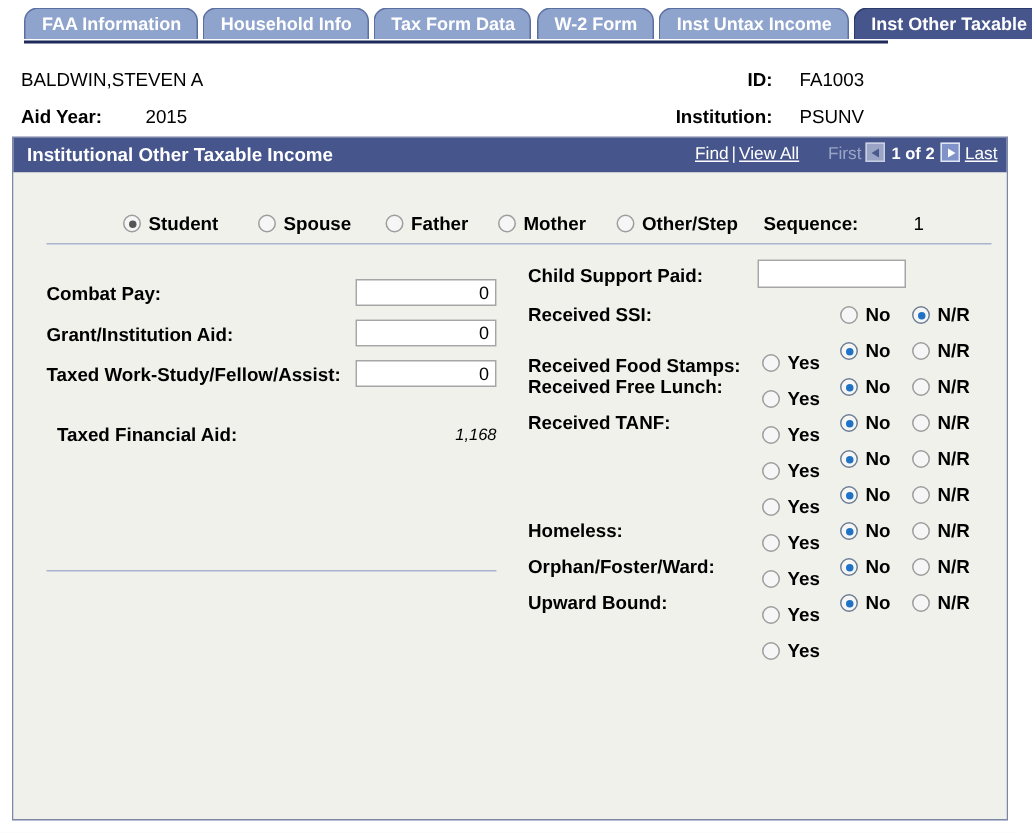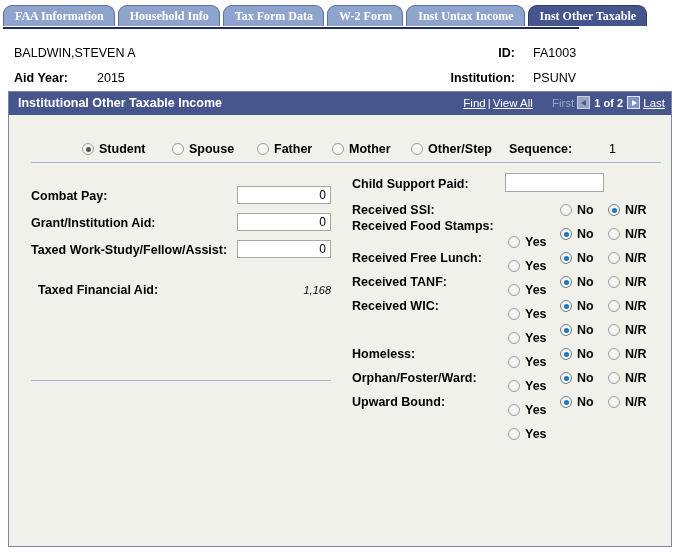--- a/index.html
+++ b/index.html
@@ -14,26 +14,25 @@
     font-family: "Liberation Sans", sans-serif;
     font-size: 12px;
     color: #000000;
     overflow: hidden;
     position: relative;
   }
 
   
   .tabstrip {
     position: absolute;
-    left: 3px; top: 0;
+    left: 16px; top: 0;
     width: 576px; height: 29px;
     border-bottom: 2px solid #1d2a5b;
     box-sizing: border-box;
     white-space: nowrap;
-    font-family: Liberation Serif, serif;
   }
   .tab {
     display: inline-block;
     height: 21px;
     line-height: 21px;
     margin-top: 5px;
     padding: 0 10px 0 11px;
     font-size: 12px;
     font-weight: bold;
     color: #ffffff;
@@ -389,36 +388,35 @@
     <div class="total-val" style="top:166px">1,168</div>
 
     <div class="q-lbl" style="top:60px">Child Support Paid:</div>
     <input class="csp-input" style="top: 58px;" type="text" value="">
 
     <div class="q-lbl" style="top:86px">Received SSI:</div>
     <span class="opt opt-yes" style="top:86px"><span class="radio"></span><span>Yes</span></span>
     <span class="opt opt-no" style="top:86px"><span class="radio"></span><span>No</span></span>
     <span class="opt opt-nr" style="top:86px"><span class="radio checked blue"></span><span>N/R</span></span>
 
-    <div class="q-lbl" style="top:102px">Received Food Stamps:</div>
+    <div class="q-lbl" style="top:120px">Received Food Stamps:</div>
     <span class="opt opt-yes" style="top:110px"><span class="radio"></span><span>Yes</span></span>
     <span class="opt opt-no" style="top:110px"><span class="radio checked blue"></span><span>No</span></span>
     <span class="opt opt-nr" style="top:110px"><span class="radio"></span><span>N/R</span></span>
 
     <div class="q-lbl" style="top:134px">Received Free Lunch:</div>
     <span class="opt opt-yes" style="top:134px"><span class="radio"></span><span>Yes</span></span>
     <span class="opt opt-no" style="top:134px"><span class="radio checked blue"></span><span>No</span></span>
     <span class="opt opt-nr" style="top:134px"><span class="radio"></span><span>N/R</span></span>
 
     <div class="q-lbl" style="top:158px">Received TANF:</div>
     <span class="opt opt-yes" style="top:158px"><span class="radio"></span><span>Yes</span></span>
     <span class="opt opt-no" style="top:158px"><span class="radio checked blue"></span><span>No</span></span>
     <span class="opt opt-nr" style="top:158px"><span class="radio"></span><span>N/R</span></span>
 
-    <div class="q-lbl" style="top:182px">Received WIC:</div>
     <span class="opt opt-yes" style="top:182px"><span class="radio"></span><span>Yes</span></span>
     <span class="opt opt-no" style="top:182px"><span class="radio checked blue"></span><span>No</span></span>
     <span class="opt opt-nr" style="top:182px"><span class="radio"></span><span>N/R</span></span>
 
     <span class="opt opt-yes" style="top:206px"><span class="radio"></span><span>Yes</span></span>
     <span class="opt opt-no" style="top:206px"><span class="radio checked blue"></span><span>No</span></span>
     <span class="opt opt-nr" style="top:206px"><span class="radio"></span><span>N/R</span></span>
 
     <div class="q-lbl" style="top:230px">Homeless:</div>
     <span class="opt opt-yes" style="top:230px"><span class="radio"></span><span>Yes</span></span>

